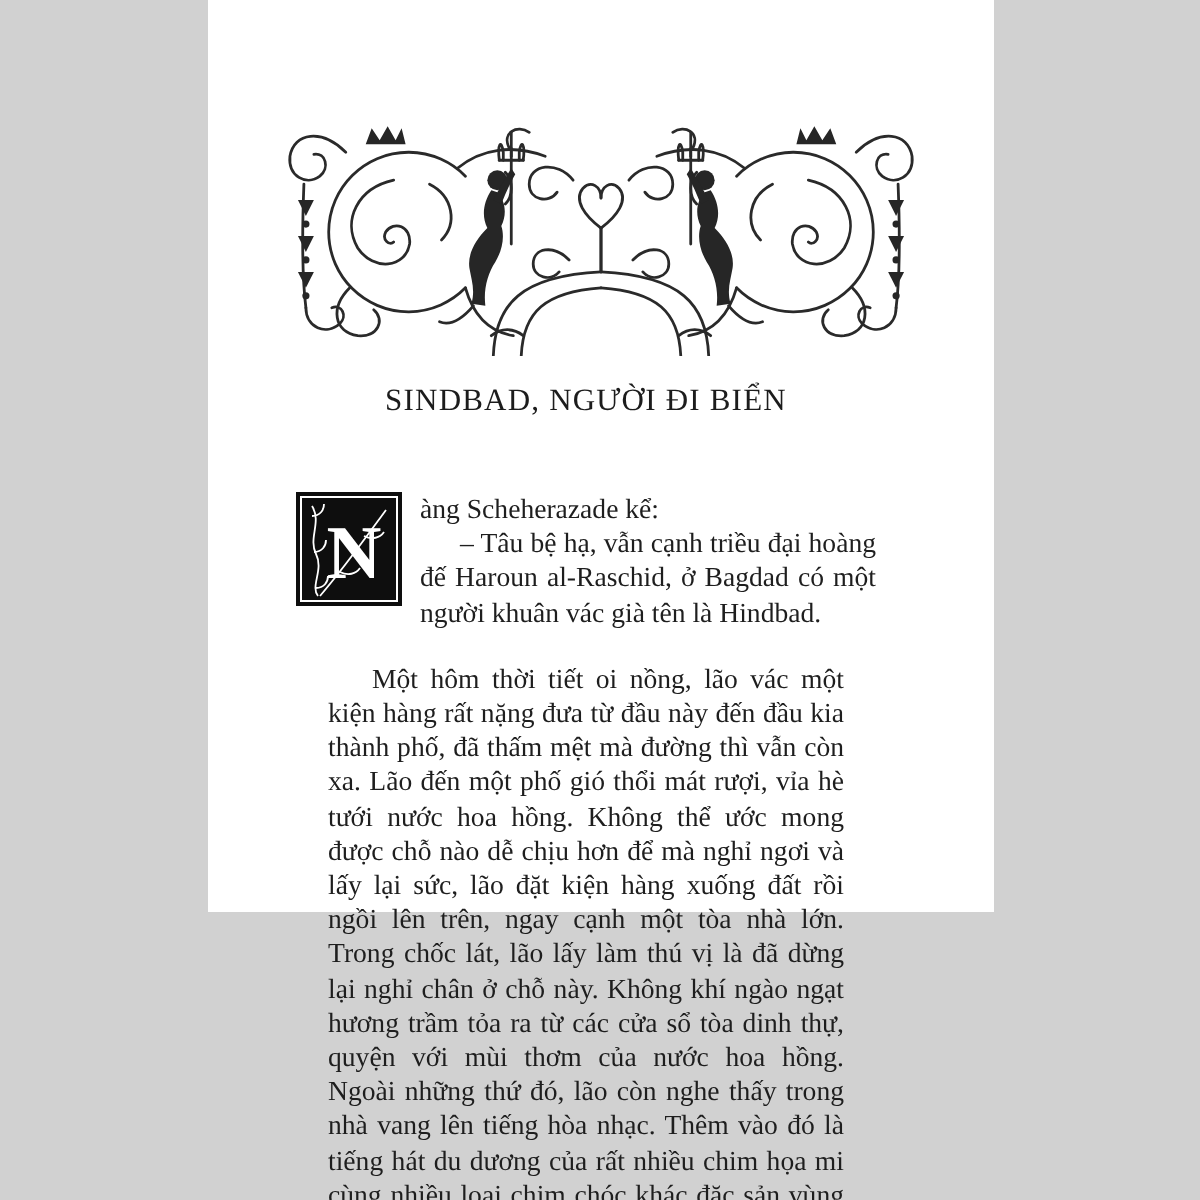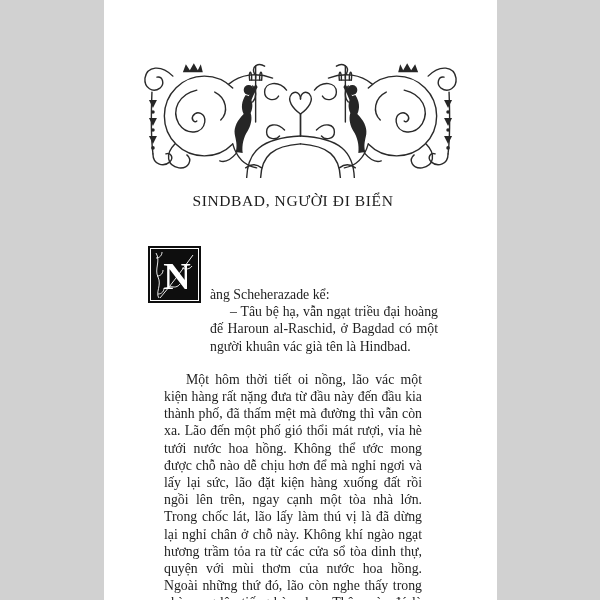--- a/index.html
+++ b/index.html
@@ -1,30 +1,30 @@
 <!DOCTYPE html>
 <html><head>
 <meta charset="utf-8">
 <style>
   html,body{margin:0;padding:0;}
   body{font-family:"Liberation Serif","DejaVu Serif",serif;}
   .stage{position:relative;width:600px;height:600px;background:#d1d1d1;overflow:hidden;}
-  .paper{position:absolute;left:104px;top:0;width:393px;height:600px;background:#ffffff;}
+  .paper{position:absolute;left:104px;top:0;width:393px;height:456px;background:#ffffff;}
   .ornament{position:absolute;left:33px;top:60px;width:327px;height:118px;}
   .ornament svg{display:block;width:100%;height:100%;}
   .chapter-title{position:absolute;left:44px;top:192px;width:290px;margin:0;
     text-align:center;font-size:15.5px;font-weight:400;letter-spacing:0.6px;
     color:#1c1c1c;white-space:nowrap;}
   .text-col{position:absolute;left:44px;top:246px;width:290px;color:#1e1e1e;
     font-size:13.8px;line-height:17.2px;}
   .first-row{display:flex;align-items:flex-start;}
   .dropcap{flex:0 0 53px;width:53px;height:57px;margin-right:9px;}
   .dropcap svg{display:block;}
   .first-text{flex:1;min-width:0;}
-  .lead{white-space:nowrap;margin-top:40px;}
+  .lead{white-space:nowrap;}
   .dialog{margin:0;text-indent:20px;text-align:justify;}
   .para{margin:16px;text-indent:22px;text-align:justify;}
 </style>
 </head>
 <body>
 
 <div class="stage">
   <div class="paper">
 
     <div class="ornament">
@@ -97,20 +97,20 @@
               <path d="M10,48 C14,48 16,45 16,42"></path>
               <path d="M12,52 C24,38 34,24 45,9"></path>
               <path d="M22,40 C26,42 30,41 32,38"></path>
               <path d="M34,22 C38,24 42,23 44,20"></path>
             </g>
             <text x="29" y="43" text-anchor="middle" font-family="Liberation Serif, DejaVu Serif, serif" font-size="38" font-weight="bold" fill="#ffffff">N</text>
           </svg>
         </div>
         <div class="first-text">
           <div class="lead">àng Scheherazade kể:</div>
-          <p class="dialog">– Tâu bệ hạ, vẫn ngạt triều đại hoàng đế Haroun al-Raschid, ở Bagdad có một người khuân vác già tên là Hindbad.</p>
+          <p class="dialog">– Tâu bệ hạ, vẫn cạnh triều đại hoàng đế Haroun al-Raschid, ở Bagdad có một người khuân vác già tên là Hindbad.</p>
         </div>
       </div>
       <p class="para">Một hôm thời tiết oi nồng, lão vác một kiện hàng rất nặng đưa từ đầu này đến đầu kia thành phố, đã thấm mệt mà đường thì vẫn còn xa. Lão đến một phố gió thổi mát rượi, vỉa hè tưới nước hoa hồng. Không thể ước mong được chỗ nào dễ chịu hơn để mà nghỉ ngơi và lấy lại sức, lão đặt kiện hàng xuống đất rồi ngồi lên trên, ngay cạnh một tòa nhà lớn. Trong chốc lát, lão lấy làm thú vị là đã dừng lại nghỉ chân ở chỗ này. Không khí ngào ngạt hương trầm tỏa ra từ các cửa sổ tòa dinh thự, quyện với mùi thơm của nước hoa hồng. Ngoài những thứ đó, lão còn nghe thấy trong nhà vang lên tiếng hòa nhạc. Thêm vào đó là tiếng hát du dương của rất nhiều chim họa mi cùng nhiều loại chim chóc khác đặc sản vùng Bagdad.</p>
     </div>
 
   </div>
 </div>
 
 </body></html>

